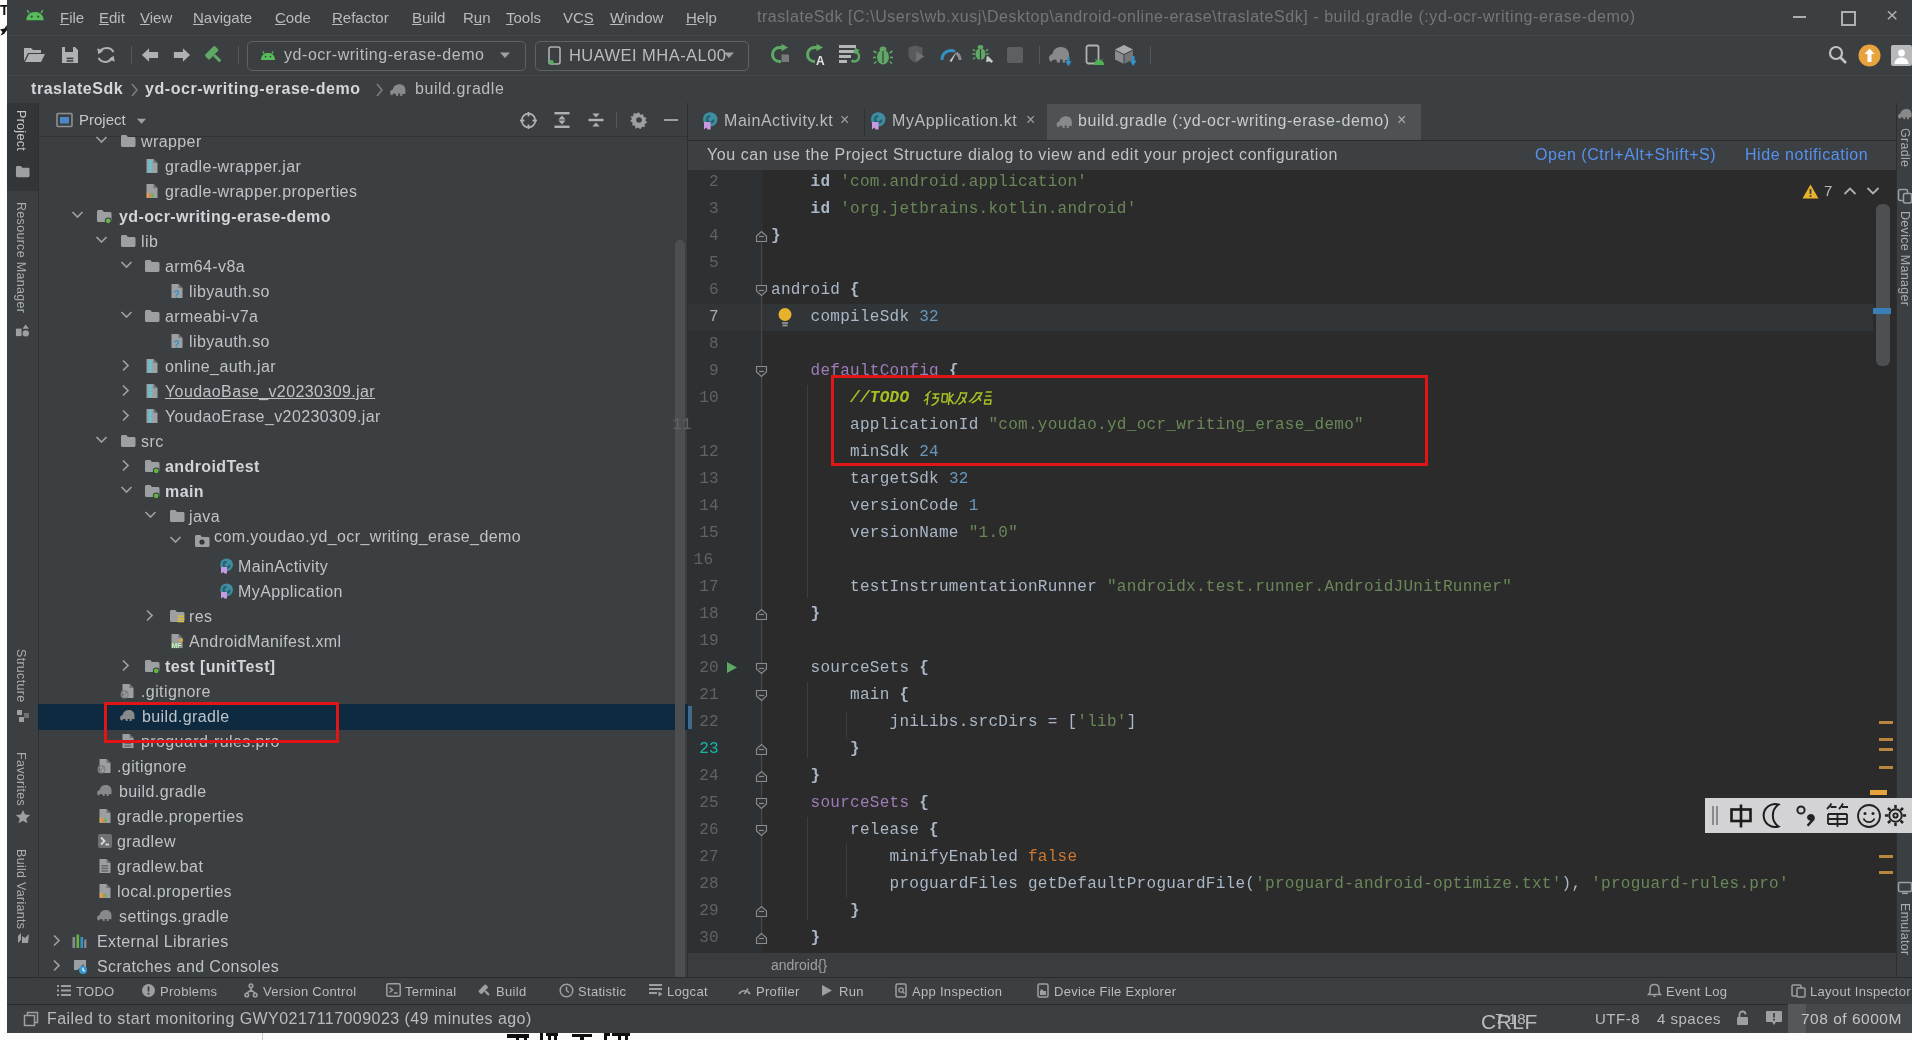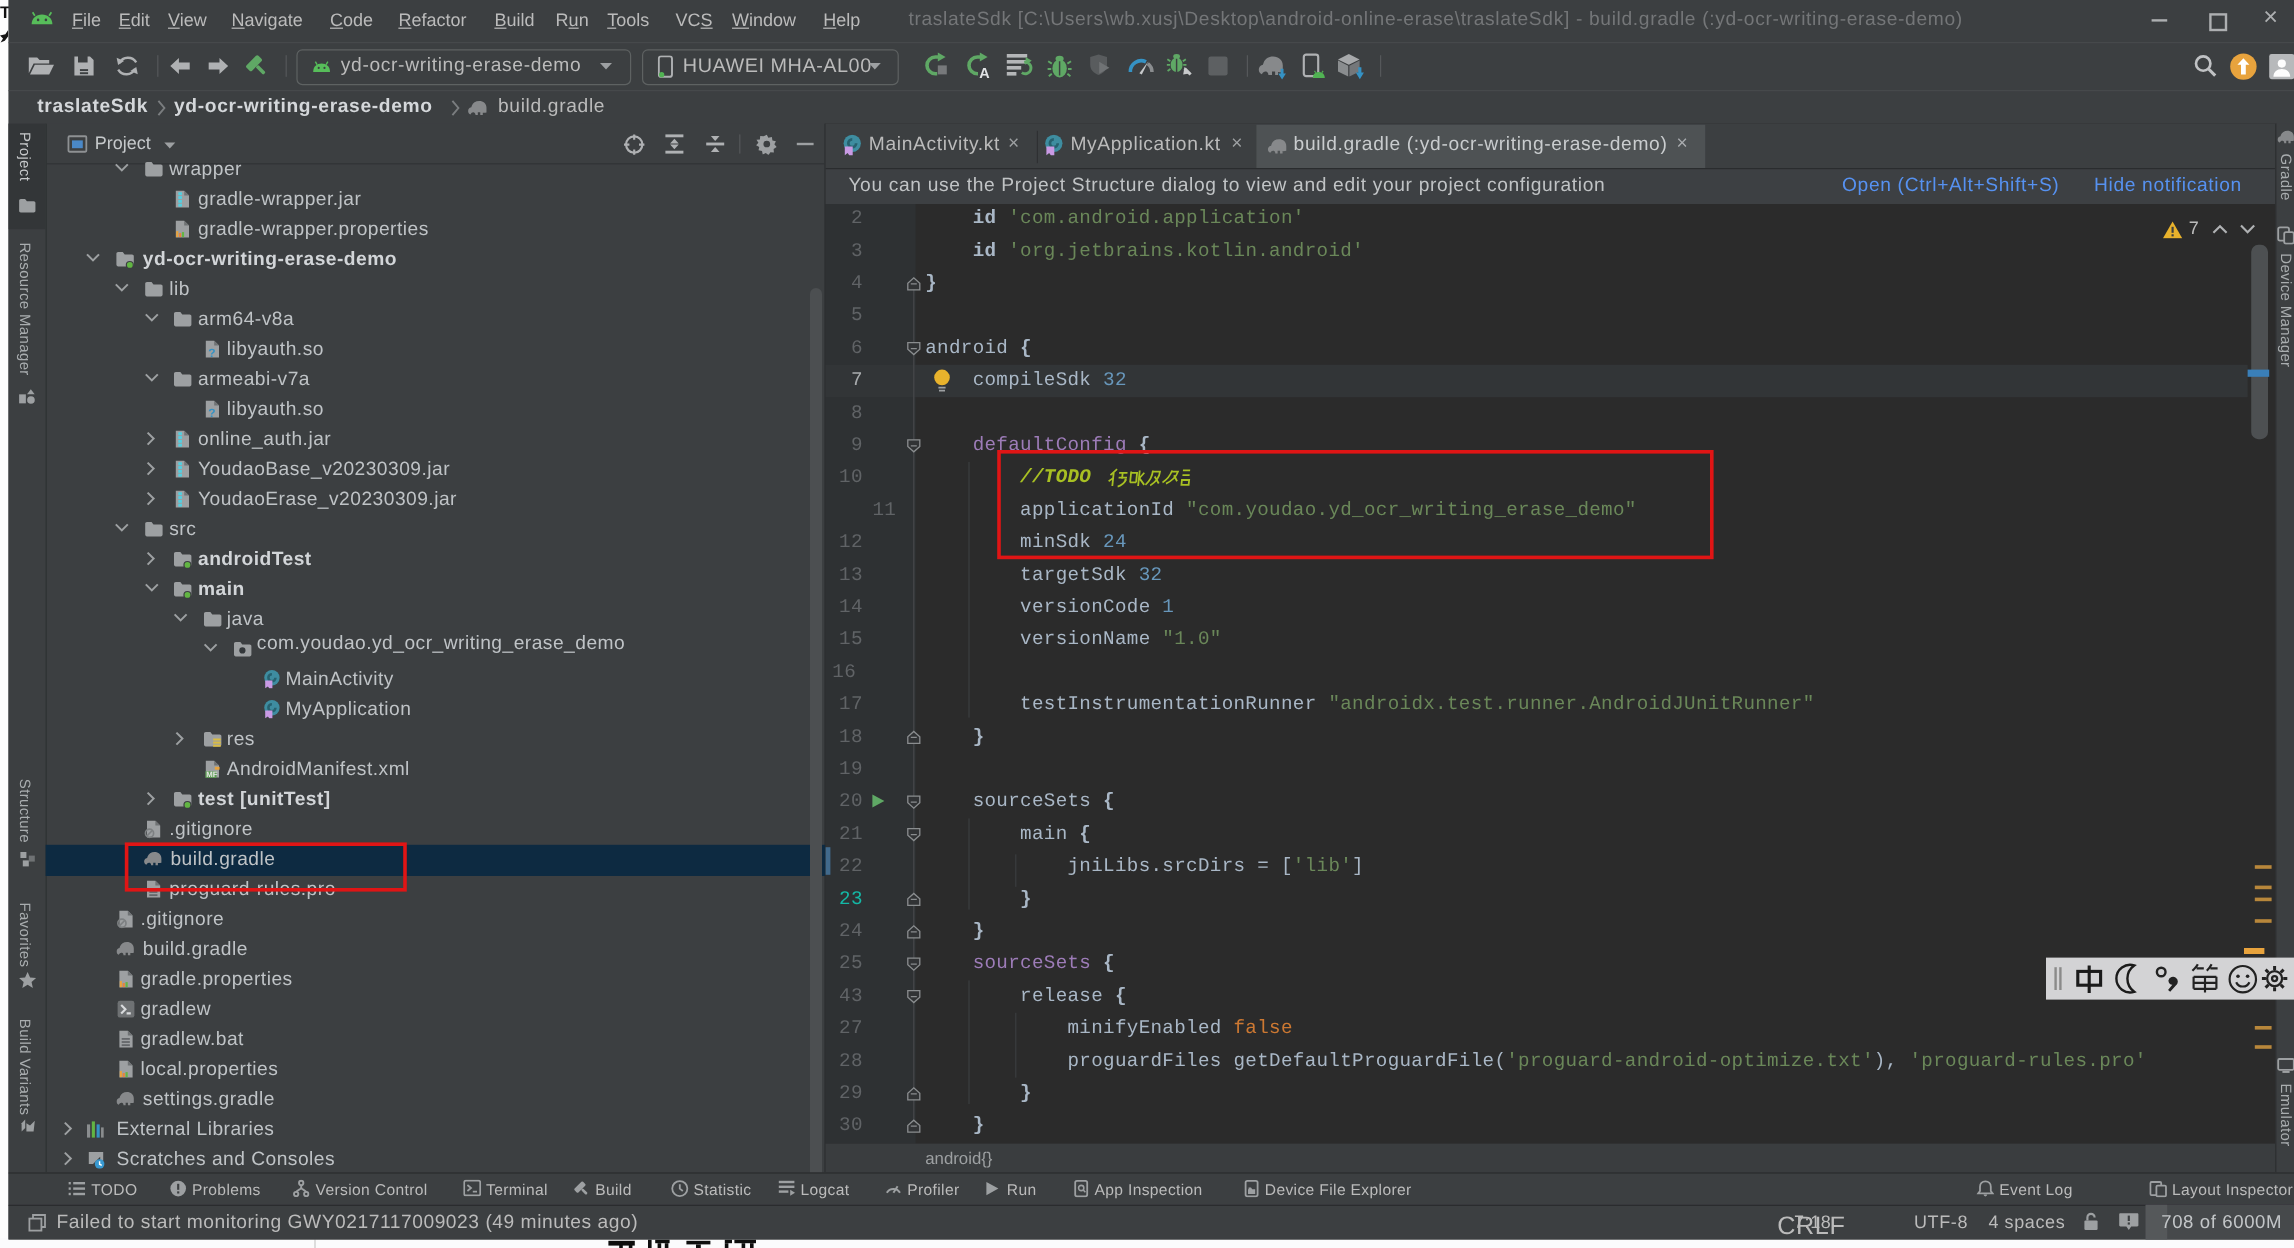--- a/index.html
+++ b/index.html
@@ -478,21 +478,21 @@
     <svg class="a" style="left:137px;top:358px" width="16" height="16" viewBox="0 0 16 16">
         <use href="#jar"></use>
       </svg>
     <span class="a tl" style="left:158px;top:357px;">online_auth.jar</span>
     <svg class="a" style="left:113px;top:384px" width="13" height="13" viewBox="0 0 13 13">
         <use href="#chevc"></use>
       </svg>
     <svg class="a" style="left:137px;top:383px" width="16" height="16" viewBox="0 0 16 16">
         <use href="#jar"></use>
       </svg>
-    <span class="a tl" style="left:158px;top:382px;">YoudaoBase_v20230309.jar</span>
+    <span class="a tl" style="left:158px;top:382px;text-decoration:underline;">YoudaoBase_v20230309.jar</span>
     <svg class="a" style="left:113px;top:409px" width="13" height="13" viewBox="0 0 13 13">
         <use href="#chevc"></use>
       </svg>
     <svg class="a" style="left:137px;top:408px" width="16" height="16" viewBox="0 0 16 16">
         <use href="#jar"></use>
       </svg>
     <span class="a tl" style="left:158px;top:407px;">YoudaoErase_v20230309.jar</span>
     <svg class="a" style="left:88px;top:434px" width="13" height="13" viewBox="0 0 13 13">
         <use href="#chevo"></use>
       </svg>
@@ -656,36 +656,36 @@
       </svg>
     <div class="a code" style="left:681px;top:169px;width:31px;text-align:right;color:#606366">2</div>
     <div class="a code" style="left:681px;top:196px;width:31px;text-align:right;color:#606366">3</div>
     <div class="a code" style="left:681px;top:223px;width:31px;text-align:right;color:#606366">4</div>
     <div class="a code" style="left:681px;top:250px;width:31px;text-align:right;color:#606366">5</div>
     <div class="a code" style="left:681px;top:277px;width:31px;text-align:right;color:#606366">6</div>
     <div class="a code" style="left:681px;top:304px;width:31px;text-align:right;color:#a8abad">7</div>
     <div class="a code" style="left:681px;top:331px;width:31px;text-align:right;color:#606366">8</div>
     <div class="a code" style="left:681px;top:358px;width:31px;text-align:right;color:#606366">9</div>
     <div class="a code" style="left:681px;top:385px;width:31px;text-align:right;color:#606366">10</div>
-    <div class="a code" style="left:720px;top:412px;width:31px;text-align:left;color:#606366">11</div>
+    <div class="a code" style="left:654px;top:412px;width:31px;text-align:right;color:#606366">11</div>
     <div class="a code" style="left:681px;top:439px;width:31px;text-align:right;color:#606366">12</div>
     <div class="a code" style="left:681px;top:466px;width:31px;text-align:right;color:#606366">13</div>
     <div class="a code" style="left:681px;top:493px;width:31px;text-align:right;color:#606366">14</div>
     <div class="a code" style="left:681px;top:520px;width:31px;text-align:right;color:#606366">15</div>
     <div class="a code" style="left:681px;top:547px;width:31px;text-align:center;color:#606366">16</div>
     <div class="a code" style="left:681px;top:574px;width:31px;text-align:right;color:#606366">17</div>
     <div class="a code" style="left:681px;top:601px;width:31px;text-align:right;color:#606366">18</div>
     <div class="a code" style="left:681px;top:628px;width:31px;text-align:right;color:#606366">19</div>
     <div class="a code" style="left:681px;top:655px;width:31px;text-align:right;color:#606366">20</div>
     <div class="a code" style="left:681px;top:682px;width:31px;text-align:right;color:#606366">21</div>
     <div class="a code" style="left:681px;top:709px;width:31px;text-align:right;color:#606366">22</div>
     <div class="a code" style="left:681px;top:736px;width:31px;text-align:right;color:#14b8a6">23</div>
     <div class="a code" style="left:681px;top:763px;width:31px;text-align:right;color:#606366">24</div>
     <div class="a code" style="left:681px;top:790px;width:31px;text-align:right;color:#606366">25</div>
-    <div class="a code" style="left:681px;top:817px;width:31px;text-align:right;color:#606366">43</div>
+    <div class="a code" style="left:681px;top:817px;width:31px;text-align:right;color:#606366">26</div>
     <div class="a code" style="left:681px;top:844px;width:31px;text-align:right;color:#606366">27</div>
     <div class="a code" style="left:681px;top:871px;width:31px;text-align:right;color:#606366">28</div>
     <div class="a code" style="left:681px;top:898px;width:31px;text-align:right;color:#606366">29</div>
     <div class="a code" style="left:681px;top:925px;width:31px;text-align:right;color:#606366">30</div>
     <div class="a code" style="left:764px;top:169px;color:#a9b7c6">    <span class="cb">id</span> <span class="cs">'com.android.application'</span></div>
     <div class="a code" style="left:764px;top:196px;color:#a9b7c6">    <span class="cb">id</span> <span class="cs">'org.jetbrains.kotlin.android'</span></div>
     <div class="a code" style="left:764px;top:223px;color:#a9b7c6"><span class="cb">}</span></div>
     <div class="a code" style="left:764px;top:277px;color:#a9b7c6">android <span class="cb">{</span></div>
     <div class="a code" style="left:764px;top:304px;color:#a9b7c6">    compileSdk <span class="cn">32</span></div>
     <div class="a code" style="left:764px;top:358px;color:#a9b7c6">    <span class="cp">defaultConfig</span> <span class="cb">{</span></div>

